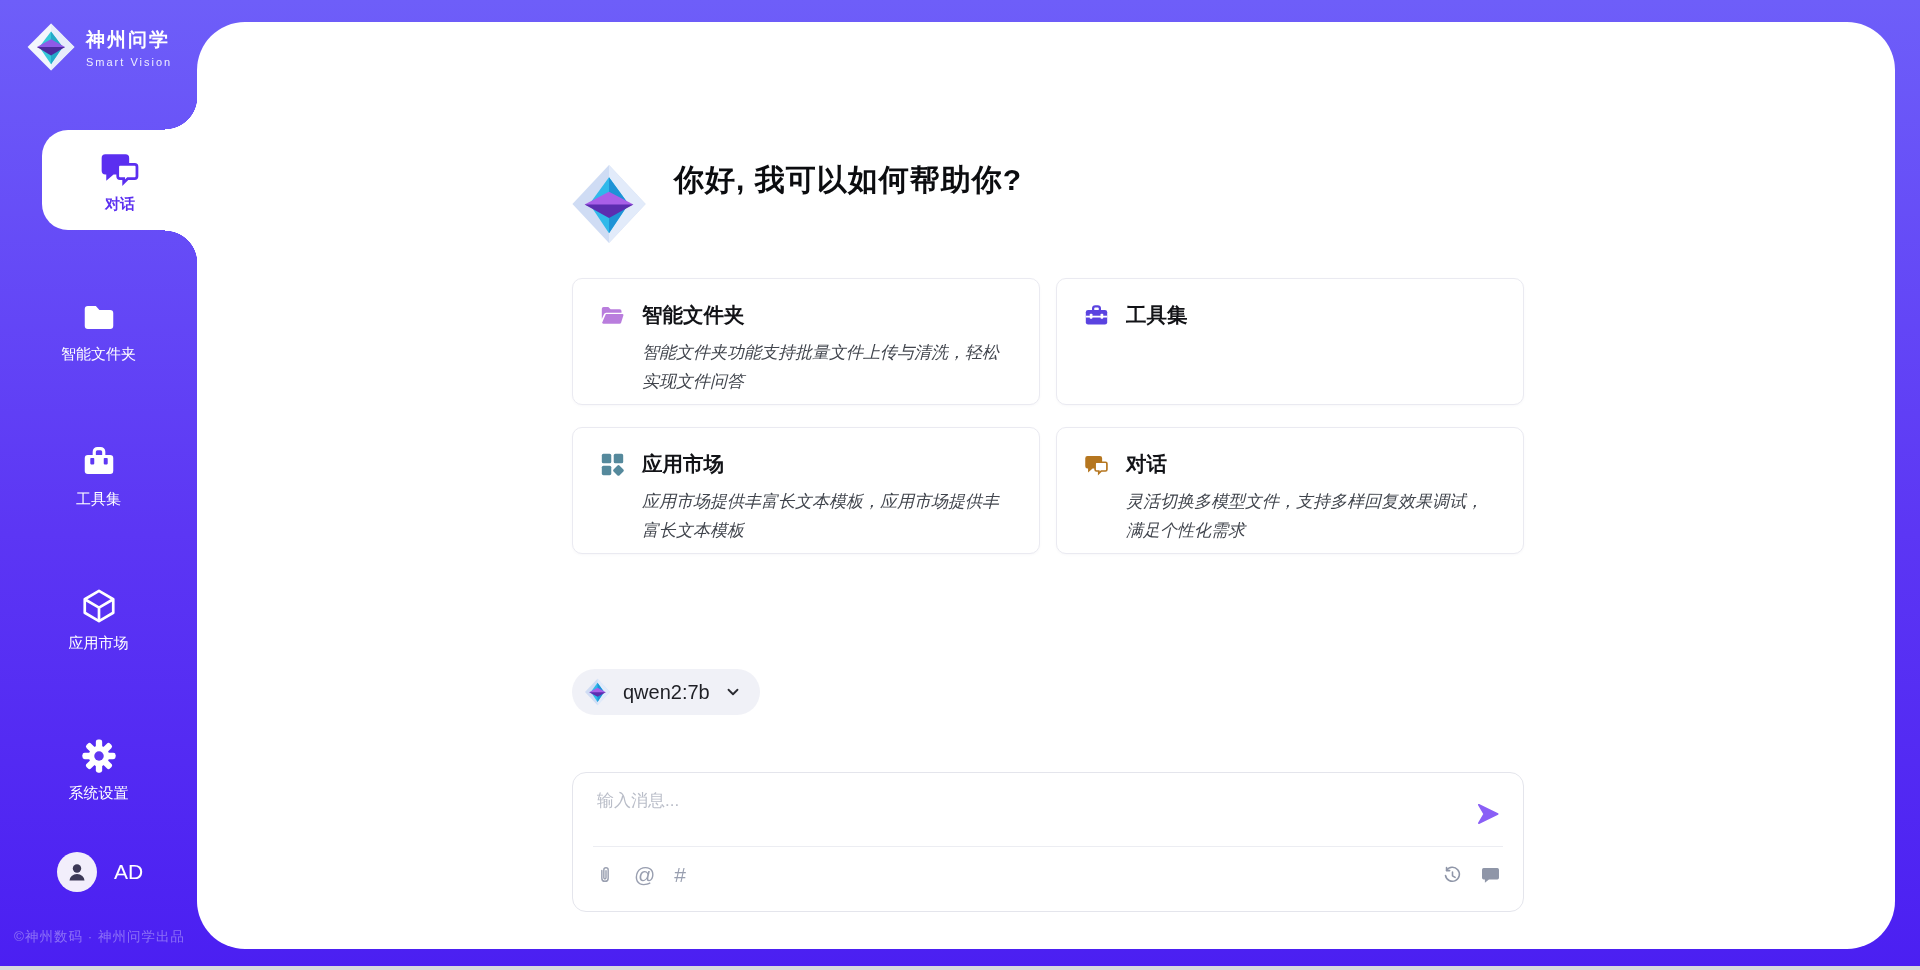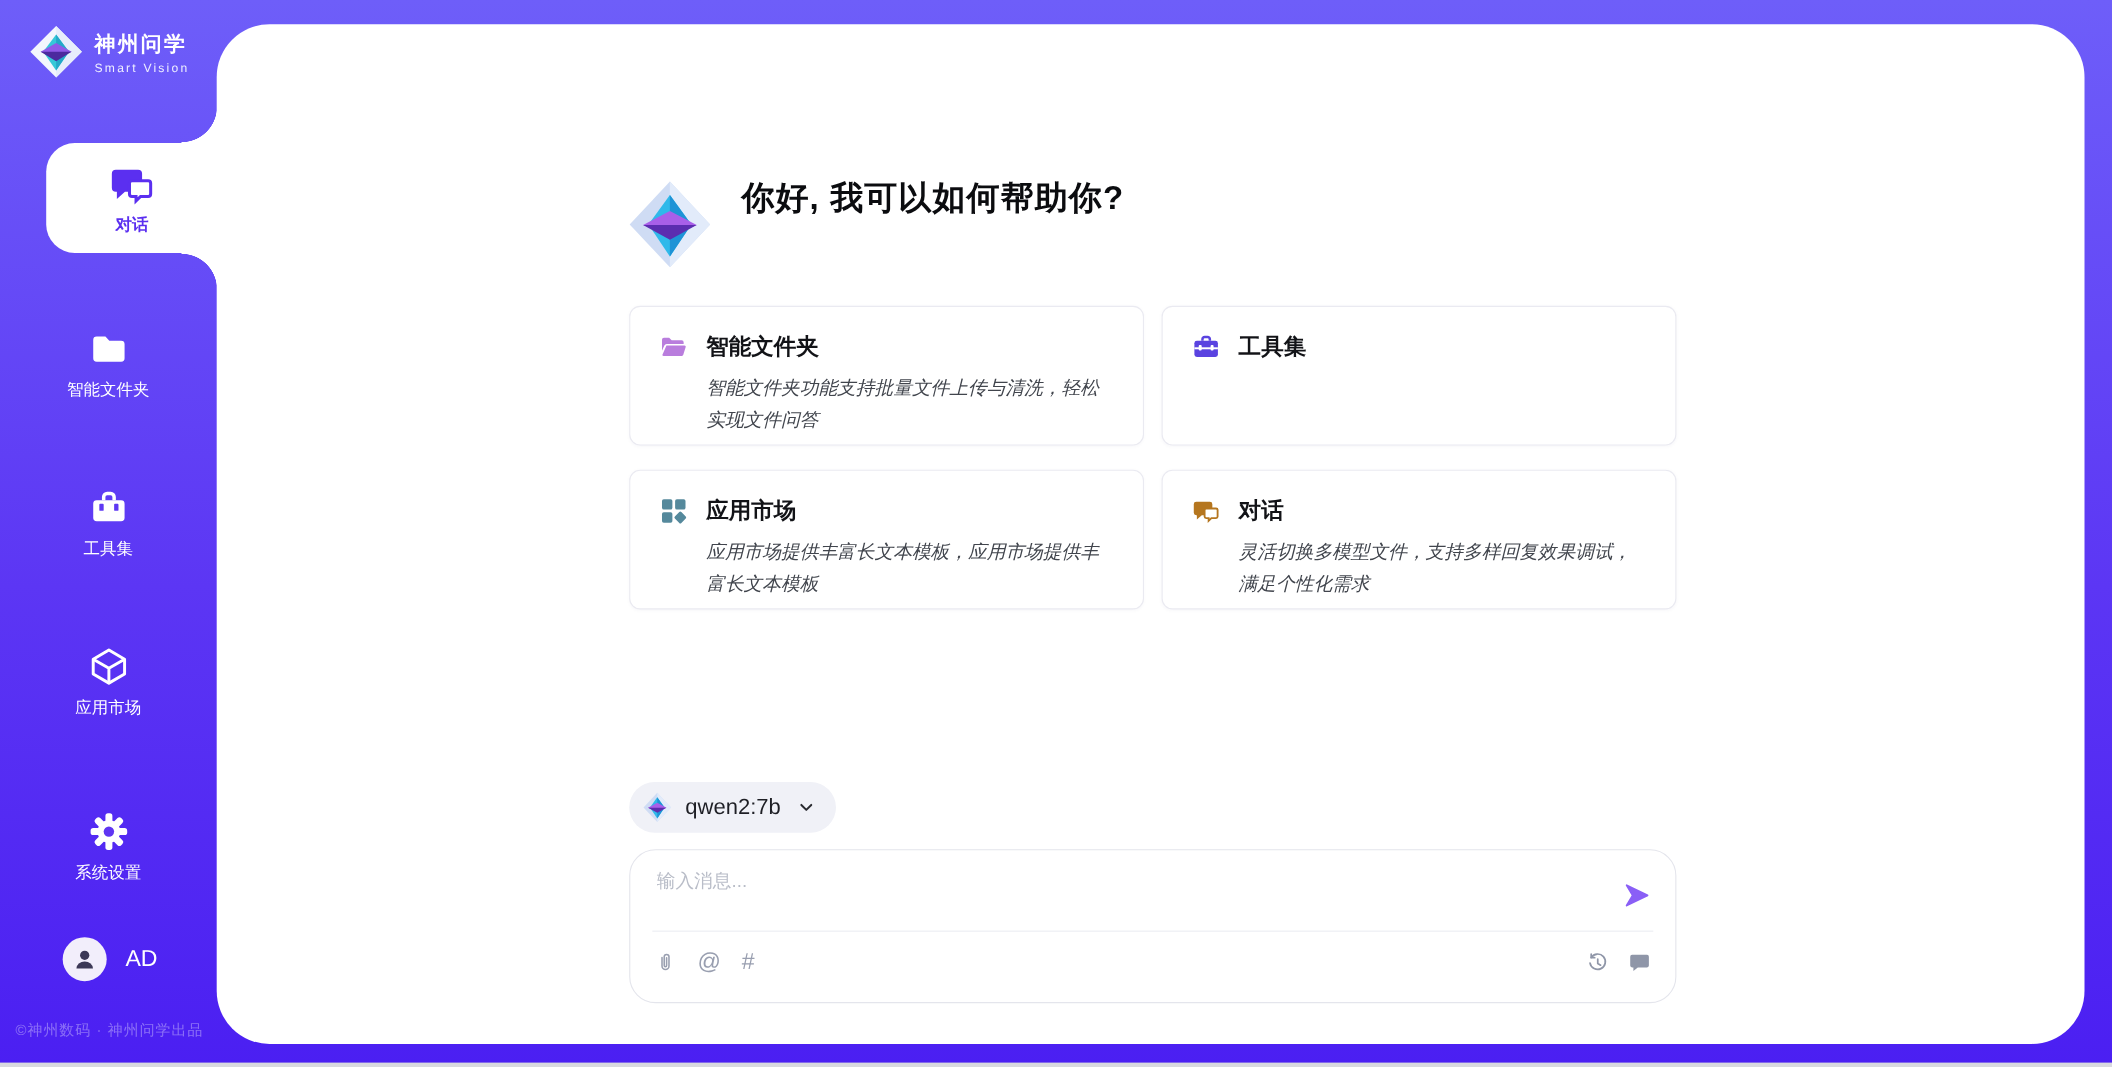--- a/index.html
+++ b/index.html
@@ -58,31 +58,31 @@
   .card {
     height:127px; background:#fff; border:1px solid #eaeaf1; border-radius:10px;
     padding:22px 28px 0 26px; cursor:pointer; box-shadow:0 1px 3px rgba(30,30,80,0.03);
   }
   .card-head { display:flex; align-items:center; gap:16px; }
   .card-head svg { width:27px; height:27px; flex:0 0 auto; }
   .card-title { font-size:20.5px; font-weight:bold; color:#121317; }
   .card-desc { margin:9px 0 0 43px; font-size:17px; color:#41454d; line-height:29px;font-style:italic; }
 
   .model-pill {
-    position:absolute; left:572px; top:711px; height:46px; z-index:2;
+    position:absolute; left:572px; top:669px; height:46px; z-index:2;
     display:inline-flex; align-items:center; gap:12px; padding:0 18px 0 12px;
     background:#f0f1f7; border-radius:23px; cursor:pointer;
   }
   .model-pill .pill-logo { width:27px; height:30px; }
   .model-name { font-size:20px; color:#1e1f25; }
   .model-pill .chevron { width:18px; height:18px; margin-left:2px; }
 
   .composer {
     position:absolute; left:572px; top:772px; width:952px; height:140px; z-index:2;
-    background:#fff; border:1.5px solid #e4e5ec; border-radius:24px;
+    background:#fff; border:1.5px solid #e4e5ec; border-radius:14px;
   }
   .composer textarea {
     position:absolute; left:24px; top:16px; width:848px; height:52px;
     border:none; outline:none; resize:none; font-family:inherit;
     font-size:17px; color:#33343a; background:transparent;
   }
   .composer textarea::placeholder { color:#b9bdc8; }
   .send-btn { position:absolute; right:22px; top:28px; width:26px; height:26px; cursor:pointer; }
   .composer .divider { position:absolute; left:20px; right:20px; top:73px; height:1px; background:#ecedf2; }
   .tools-left { position:absolute; left:22px; top:92px; display:flex; align-items:center; gap:19px; color:#999fb0; }

